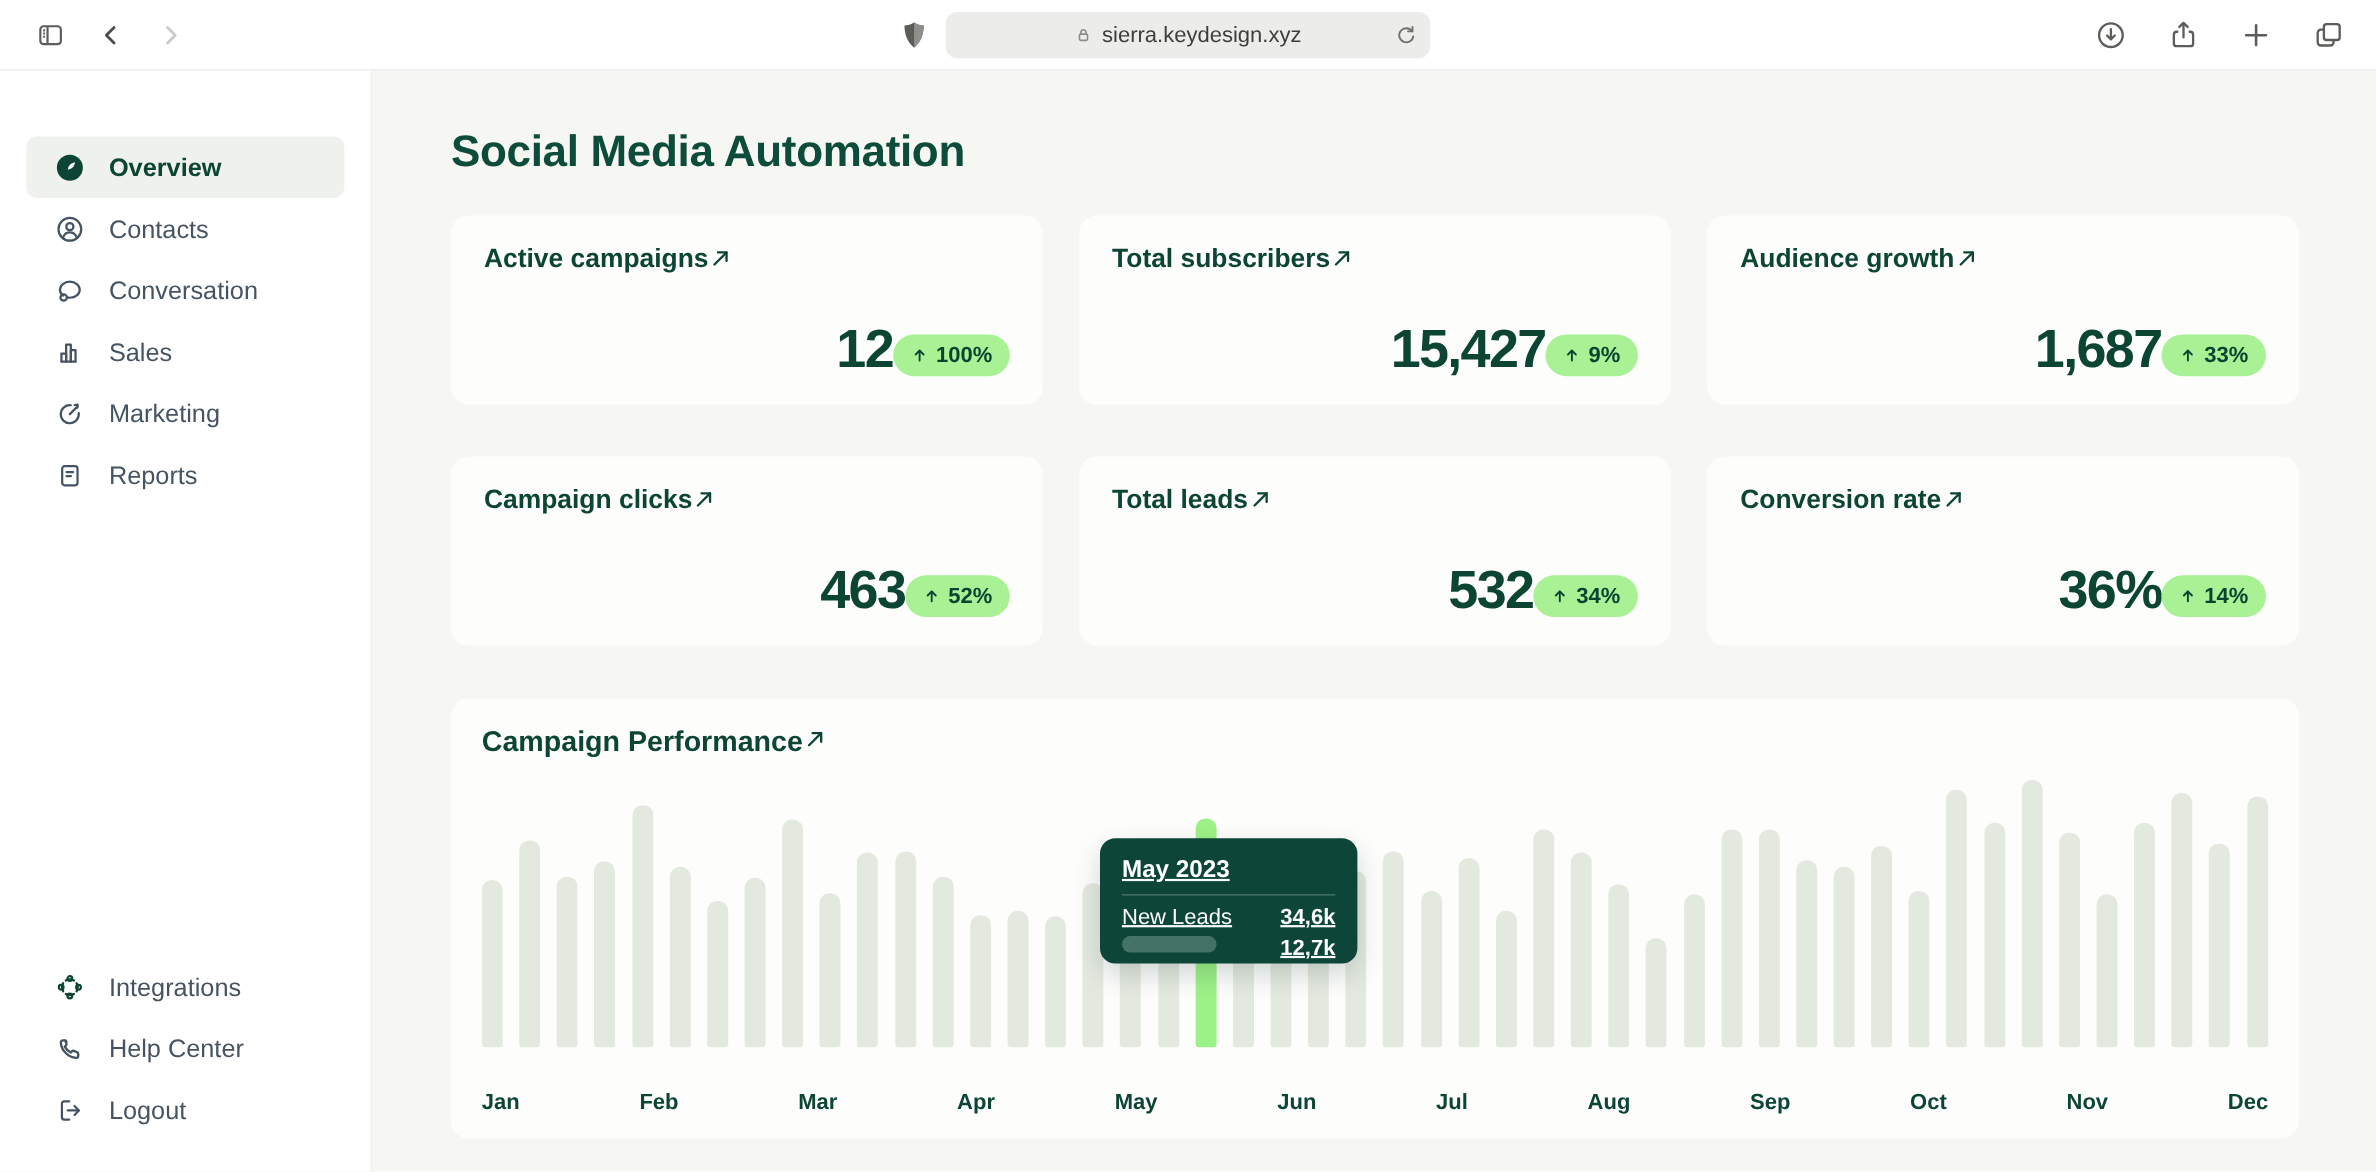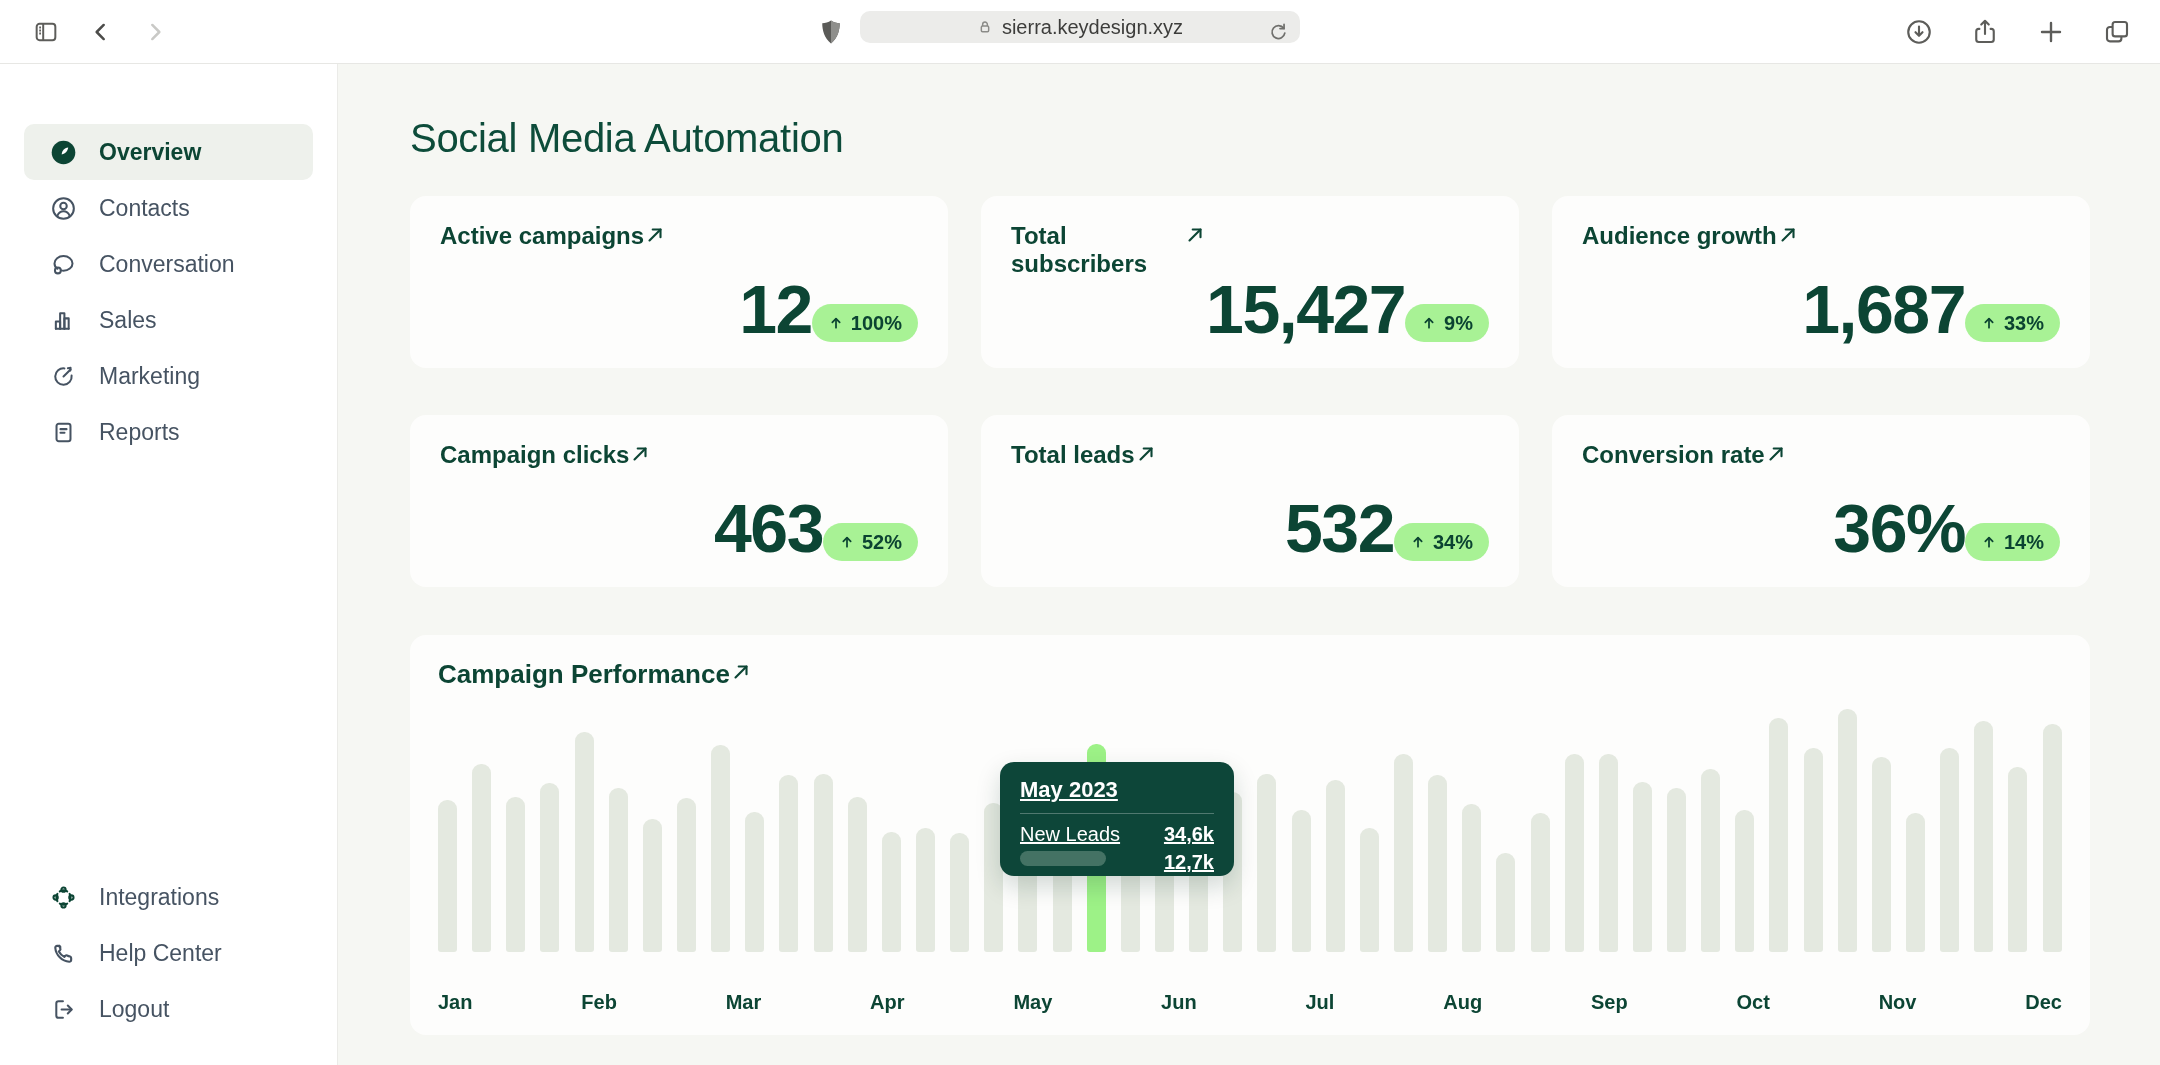--- a/index.html
+++ b/index.html
@@ -15,21 +15,21 @@
   svg { display:block; }
 
   
   .topbar { position:relative; height:64px; background:#fff; border-bottom:1px solid #e7e7e4; }
   .tb-left { position:absolute; left:32px; top:0; height:64px; display:flex; align-items:center; gap:28px; color:var(--chrome); }
   .tb-right { position:absolute; right:28px; top:0; height:64px; display:flex; align-items:center; gap:36px; color:var(--chrome); }
   .tb-btn { display:flex; align-items:center; justify-content:center; cursor:pointer; }
   .fwd { color:#c9c9c6; }
   .shield { position:absolute; left:816px; top:16px; color:#5b5b58; }
   .url-pill {
-    position:absolute; left:860px; top:11px; width:440px; height:32px;
+    position:absolute; left:860px; top:11px; width:440px; height:42px;
     background:#ececea; border-radius:10px;
     display:flex; align-items:center; justify-content:center; gap:9px;
     font-size:20px; color:#3d3d3b;
   }
   .url-lock { color:#8b8b88; }
   .url-reload { position:absolute; right:11px; top:10px; color:#6f6f6c; }
 
   
   .app { display:flex; height:1001px; }
   .sidebar {
@@ -41,33 +41,33 @@
     padding:0 26px; border-radius:10px; font-size:23px; color:var(--slate);
     cursor:pointer; white-space:nowrap;
   }
   .side-item .ic { width:27px; height:27px; flex:0 0 27px; }
   .side-item.active { background:#eef1ec; color:var(--accent); font-weight:700; }
   .side-item.green-ic { color:var(--slate); }
   .side-item.green-ic .ic { color:var(--accent); }
   .sidebar-footer { margin-top:auto; }
 
   .main { flex:1; background:var(--pagebg); padding:50px 70px 0 72px; }
-  h1.page-title { margin:0 0 34px; font-size:40px; line-height:48px; font-weight:400; color:#0d4c3a; letter-spacing:-0.3px; }
+  h1.page-title { margin:0 0 34px; font-size:40px; line-height:48px; font-weight:700; color:#0d4c3a; letter-spacing:-0.3px; }
 
   
   .cards-grid { display:grid; grid-template-columns:repeat(3,1fr); gap:47px 33px; margin-bottom:48px; }
   .kpi-card {
     height:172px; background:var(--cardbg); border-radius:16px;
     padding:26px 30px 26px; display:flex; flex-direction:row; justify-content:space-between;
   }
   .kpi-head { display:flex; justify-content:space-between; align-items:flex-start; }
   .kpi-label { font-size:24px; font-weight:700; color:var(--accent); }
   .card-arrow { color:var(--accent); cursor:pointer; margin-top:2px; }
   .kpi-bottom { display:flex; justify-content:space-between; align-items:flex-end; }
-  .kpi-value { font-size:68px; font-weight:700; color:var(--accent); letter-spacing:-1.5px; line-height:0.95; }
+  .kpi-value { font-size:49px; font-weight:700; color:var(--accent); letter-spacing:-1.5px; line-height:0.95; }
   .badge {
     background:var(--badge); color:#0b4331; border-radius:999px;
     padding:7px 16px; font-size:20px; font-weight:700;
     display:flex; align-items:center; gap:7px; line-height:1.2;
   }
 
   
   .chart-card { position:relative; height:400px; background:var(--cardbg); border-radius:16px; }
   .chart-head {
     position:absolute; top:24px; left:28px; right:26px;

